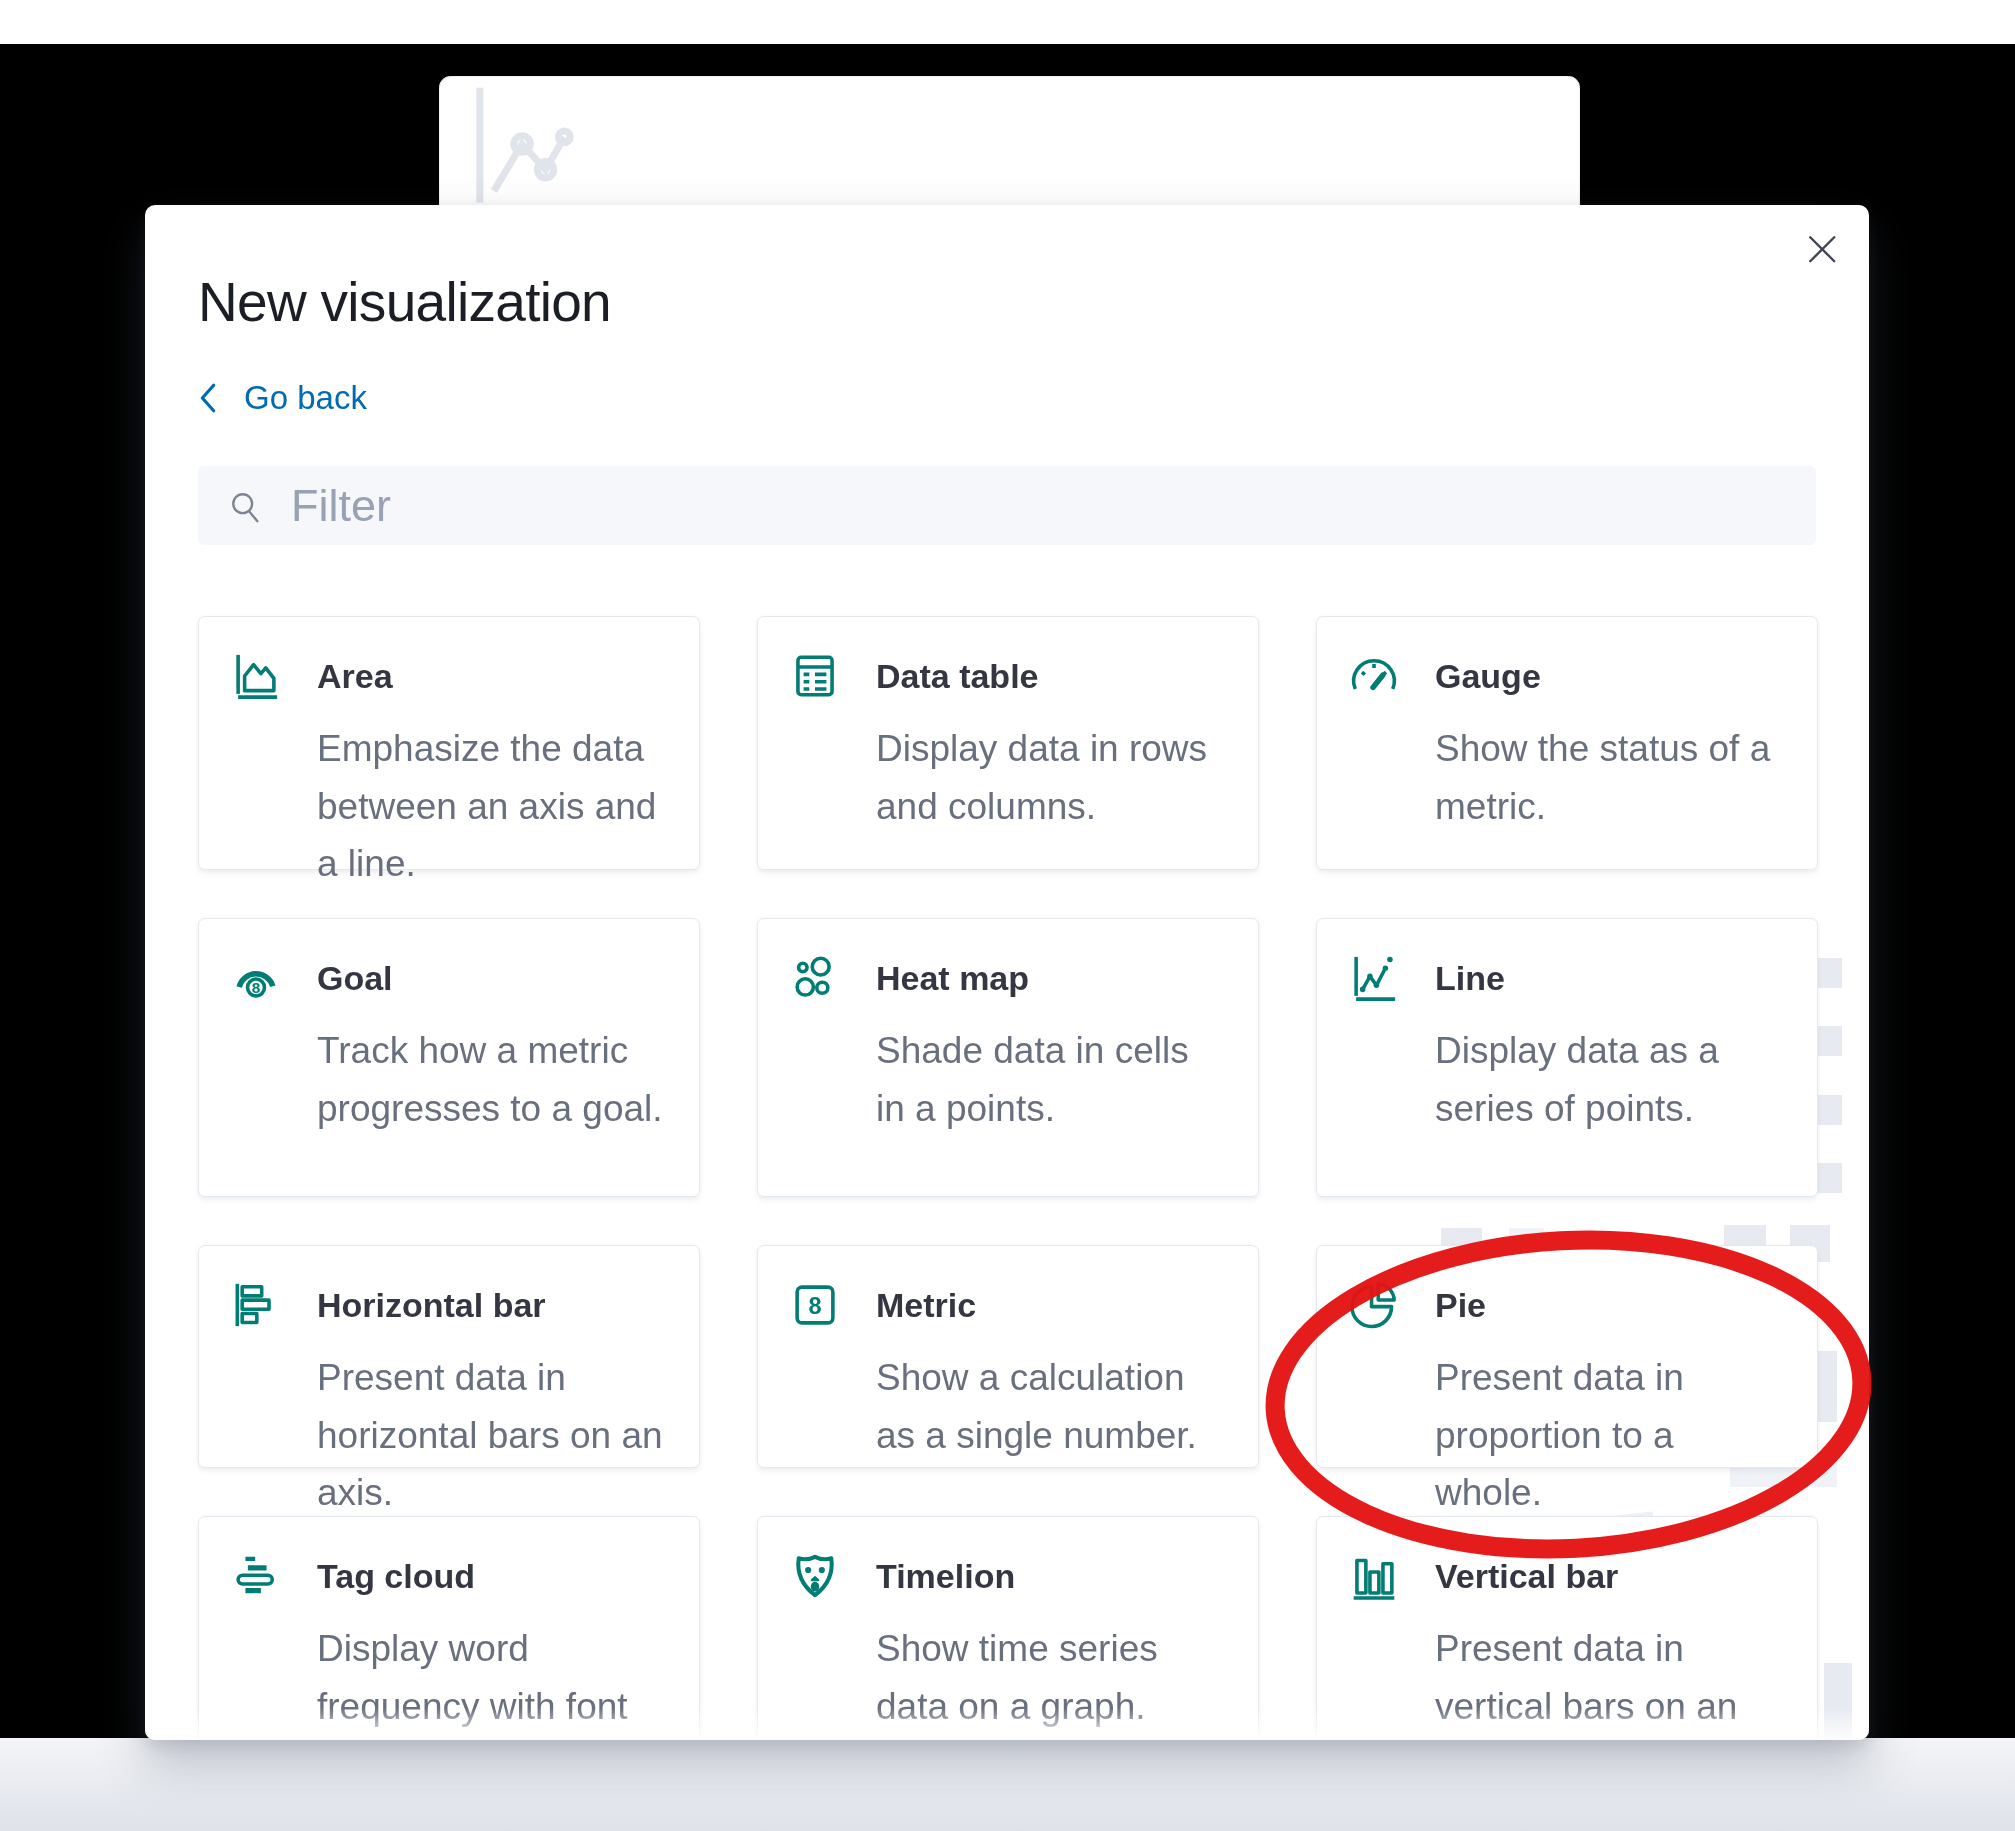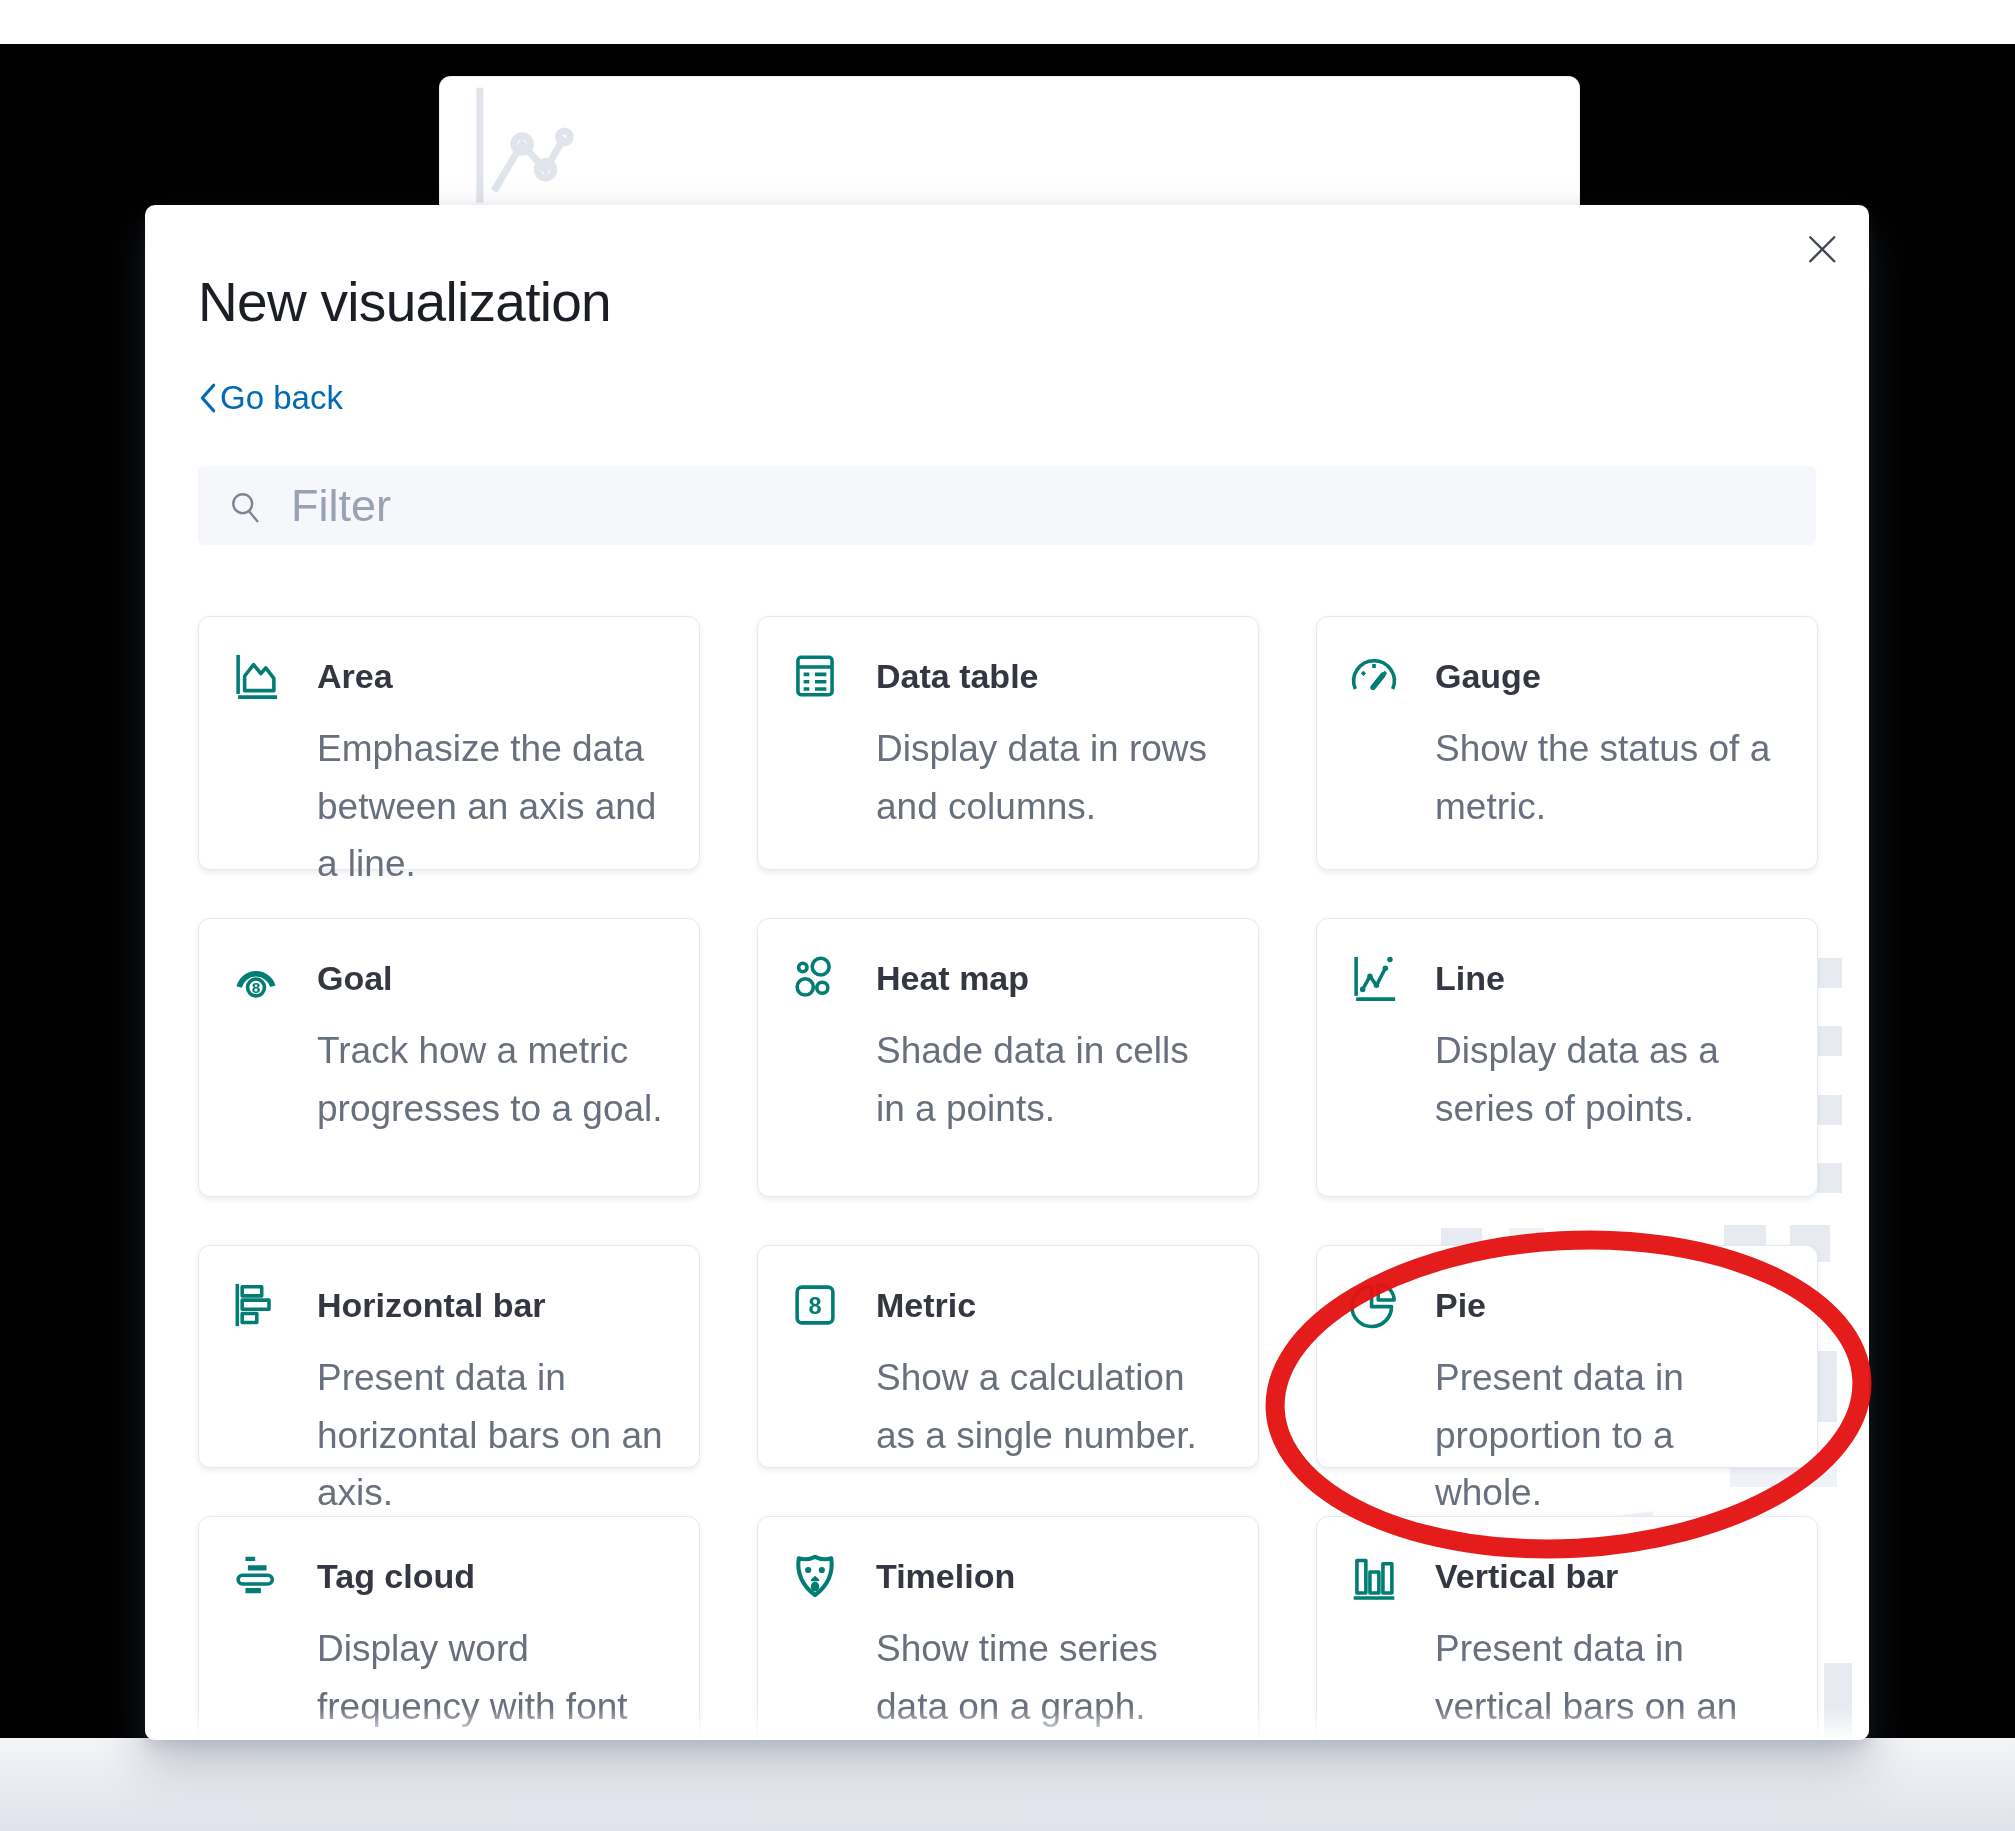--- a/index.html
+++ b/index.html
@@ -19,36 +19,36 @@
     box-shadow:0 24px 49px rgba(70,80,100,.30),0 5.7px 15.5px rgba(70,80,100,.16);}
   .modal-inner{position:relative;padding:0 53px;z-index:1;}
   .modal::after{content:"";position:absolute;left:0;right:0;bottom:0;height:32.5px;z-index:6;
     background:linear-gradient(rgba(255,255,255,0),rgba(255,255,255,.95));}
 
   .close-btn{position:absolute;top:28px;right:31px;width:32.5px;height:32.5px;z-index:7;
     cursor:pointer;background:none;border:none;padding:0;}
 
   .modal-title{margin:0;padding-top:65px;font-size:55px;font-weight:400;color:#1b1e24;letter-spacing:-0.7px;}
 
-  .go-back{display:inline-flex;align-items:center;gap:2px;margin-top:45px;
+  .go-back{display:inline-flex;align-items:center;gap:26px;margin-top:45px;
     font-size:33px;font-weight:500;color:#006bb4;text-decoration:none;cursor:pointer;}
 
   .filter-wrap{position:relative;margin-top:49px;}
   .filter-input{width:100%;box-sizing:border-box;height:79px;background:#f5f7fa;border:none;
     border-radius:5.7px;padding:0 28px 0 93px;font-size:45px;color:#343741;outline:none;
     font-family:"Liberation Sans","DejaVu Sans",sans-serif;}
   .filter-input::placeholder{color:#98a2b3;}
   .search-icon{position:absolute;left:30px;top:22.6px;pointer-events:none;}
 
   
   .grid{position:relative;margin-top:71px;display:grid;z-index:2;
     grid-template-columns:502px 502px 502px;
     grid-template-rows:254px 279px 223px 297px;
     column-gap:57px;row-gap:48px;}
-  .card{box-sizing:border-box;background:#fff;border:1.4px solid #e4e9f0;border-radius:12px;
+  .card{box-sizing:border-box;background:#fff;border:1.4px solid #e4e9f0;border-radius:7px;
     box-shadow:0 2.8px 5.7px rgba(140,150,170,.16);cursor:pointer;
     padding:32.5px 31px;display:grid;grid-template-columns:52px 1fr;column-gap:35px;
     grid-template-rows:auto 1fr;align-items:start;}
   .card .viz-icon{width:52px;height:52px;display:block;}
   .card h3{margin:0;font-size:34px;line-height:52px;font-weight:700;color:#343741;}
   .card p{grid-column:2;margin:18.4px 0 0 0;font-size:37px;line-height:1.56;color:#69707d;}
 
   
   .decor{position:absolute;background:#e7ebf1;z-index:0;}
   .decor.light{background:#eff2f6;}

